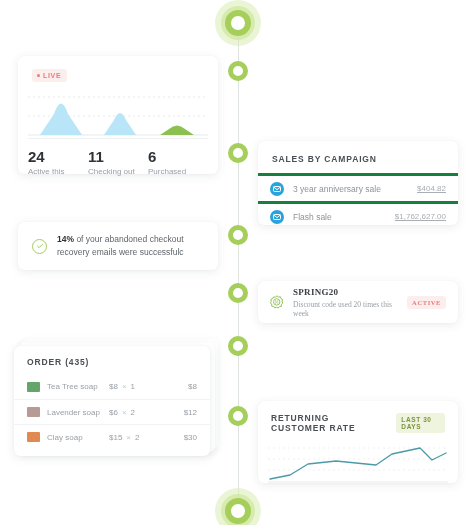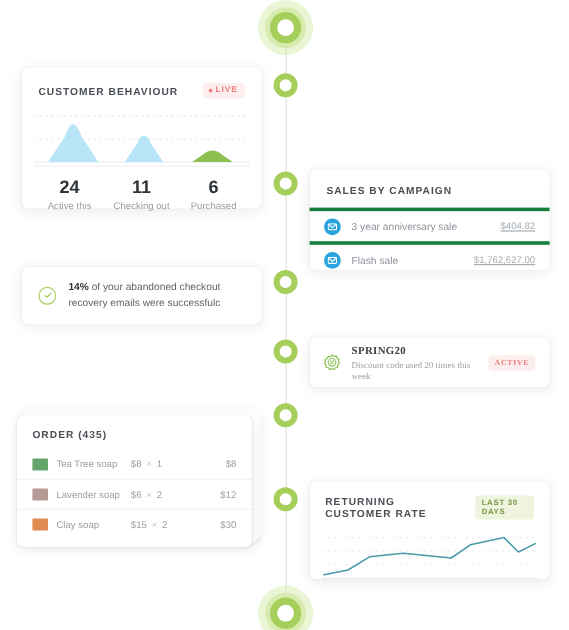--- a/index.html
+++ b/index.html
@@ -57,21 +57,21 @@
     letter-spacing: .7px; padding: 3px 6px 3px 5px; border-radius: 3px;
     display: flex; align-items: center; gap: 3px;
   }
   .live-dot { width: 3px; height: 3px; border-radius: 50%; background: #ec7a7a; }
   .beh-chart { position: relative; margin: 8px 10px 0 10px; height: 48px; }
   .beh-chart svg { display: block; }
   .beh-stats {
     display: flex; border-top: 1px solid #eef0f1; margin: 0 10px;
     padding-top: 9px;
   }
-  .beh-stat { flex: 1; text-align: center; }
+  .beh-stat { flex: 1; text-align: left; }
   .beh-num { font-size: 15px; font-weight: bold; color: #2e3338; line-height: 1.15; }
   .beh-lbl { font-size: 8px; color: #9aa0a6; margin-top: 2px; }
 
   
   #campaign { left: 258px; top: 141px; width: 200px; height: 84px; }
   #campaign .card-title { padding: 13px 14px 0 14px; }
   .camp-list { margin-top: 9px; }
   .camp-row {
     display: flex; align-items: center; height: 28px;
     padding: 0 12px; border-top: 3px solid #15803d;
@@ -175,21 +175,20 @@
     </div>
 
   <div class="tl-glow" style="top:488px;"></div>
   <div class="tl-glow2" style="top:494px;"></div>
   <div class="tl-dot big" style="top:498px;">
       <div class="ring"></div>
     </div>
 
   <div class="card" id="behaviour">
     <div class="hd">
-      <div class="card-title">CUSTOMER BEHAVIOUR</div>
       <div class="live-badge">
         <span class="live-dot"></span>
         <span>LIVE</span>
       </div>
     </div>
     <div class="beh-chart">
       <svg width="180" height="48" viewBox="0 0 180 48">
         <line x1="0" y1="7" x2="180" y2="7" stroke="#e6e9ec" stroke-width="1" stroke-dasharray="2 3"></line>
         <line x1="0" y1="26" x2="180" y2="26" stroke="#e6e9ec" stroke-width="1" stroke-dasharray="2 3"></line>
         <line x1="0" y1="45" x2="180" y2="45" stroke="#e6e9ec" stroke-width="1"></line>

